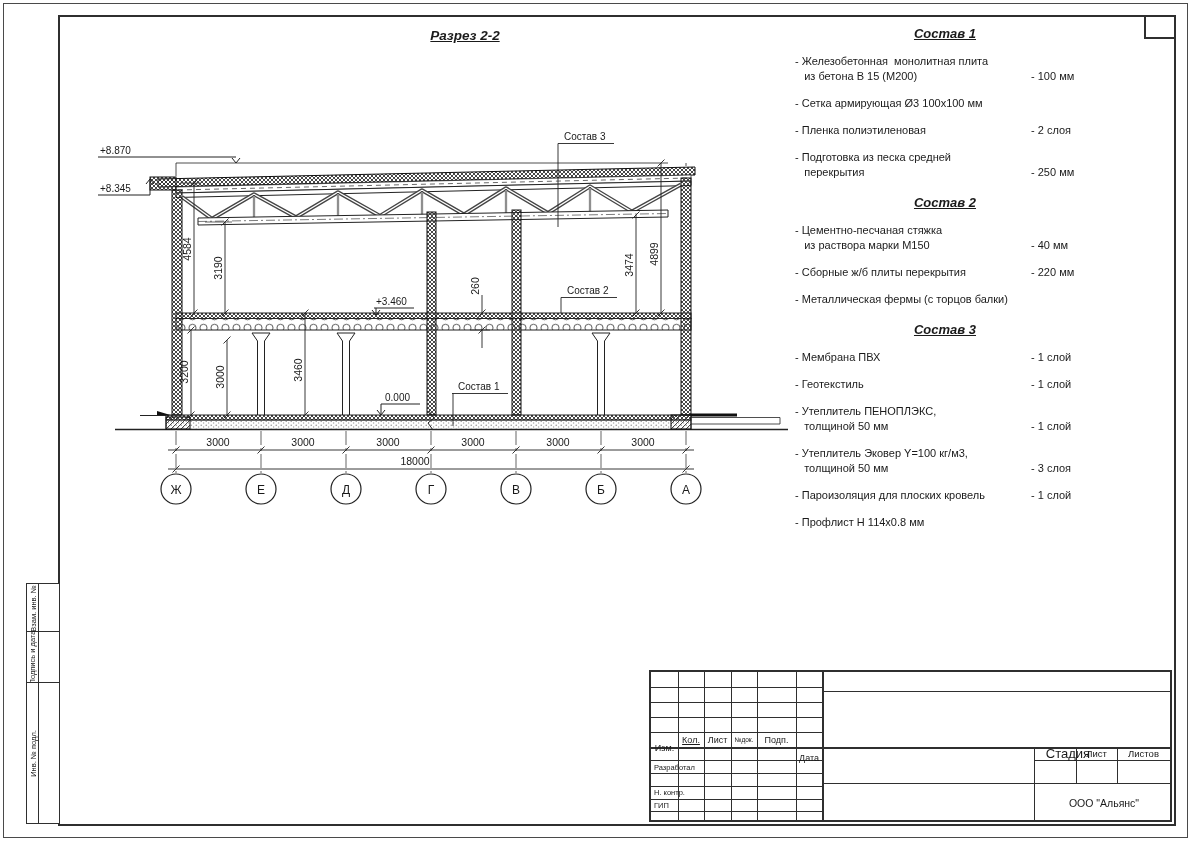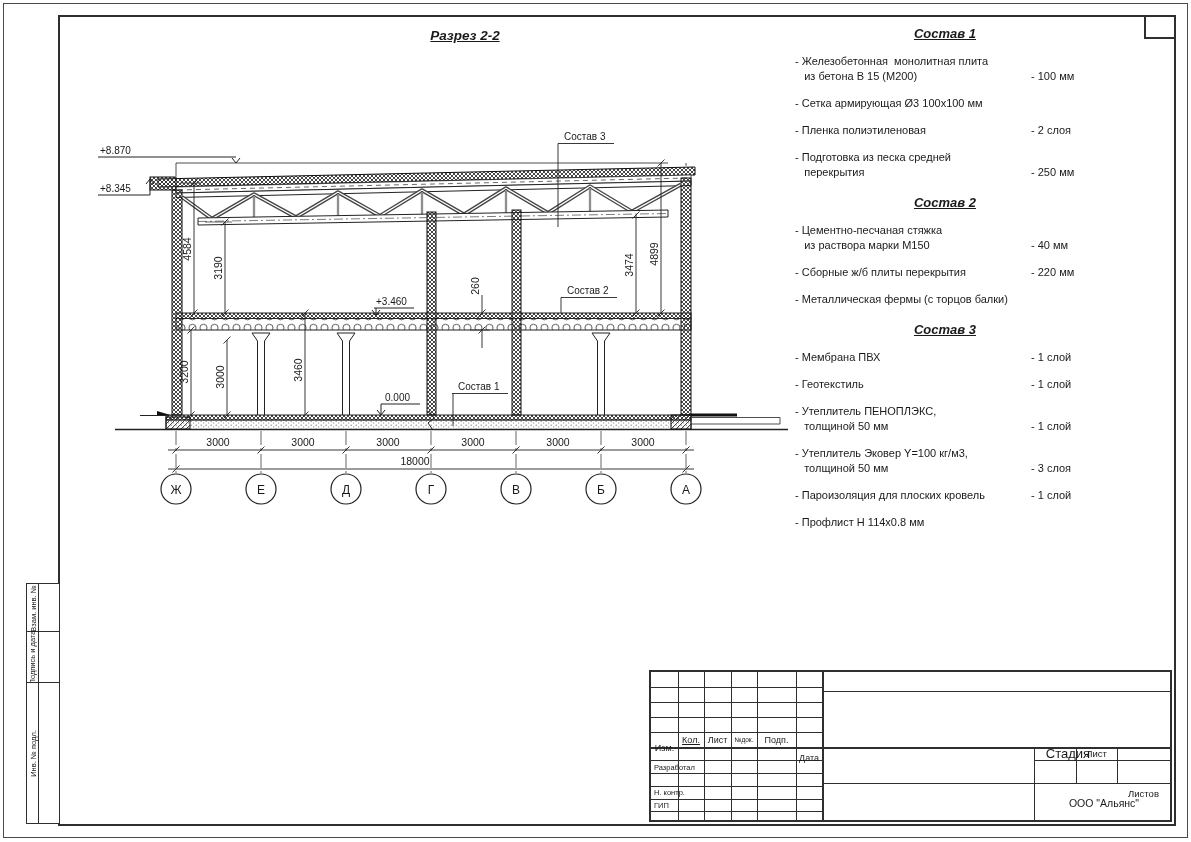--- a/index.html
+++ b/index.html
@@ -350,16 +350,16 @@
   <div class="cell" style="left:80px;top:60px;width:26px;height:15px;font-size:6.5px;">№док.</div>
   <div class="cell" style="left:106px;top:60px;width:39px;height:15px;">Подп.</div>
   <div class="cell" style="left:145px;top:78px;width:26px;height:15px;">Дата</div>
 
   <div class="rowlab" style="left:3px;top:91px;">Разработал</div>
   <div class="rowlab" style="left:3px;top:116px;">Н. контр.</div>
   <div class="rowlab" style="left:3px;top:129px;">ГИП</div>
 
   <div class="cell" style="left:396px;top:75px;width:42px;height:13px;font-size:13px;">Стадия</div>
   <div class="cell" style="left:425px;top:75px;width:41px;height:13px;font-size:9.5px;">Лист</div>
-  <div class="cell" style="left:466px;top:75px;width:53px;height:13px;font-size:9.5px;margin-top:40px;">Листов</div>
+  <div class="cell" style="left:466px;top:75px;width:53px;height:13px;font-size:9.5px;">Листов</div>
 
   <div class="tb-company">ООО "Альянс"</div>
 </div>
 
 </body></html>

